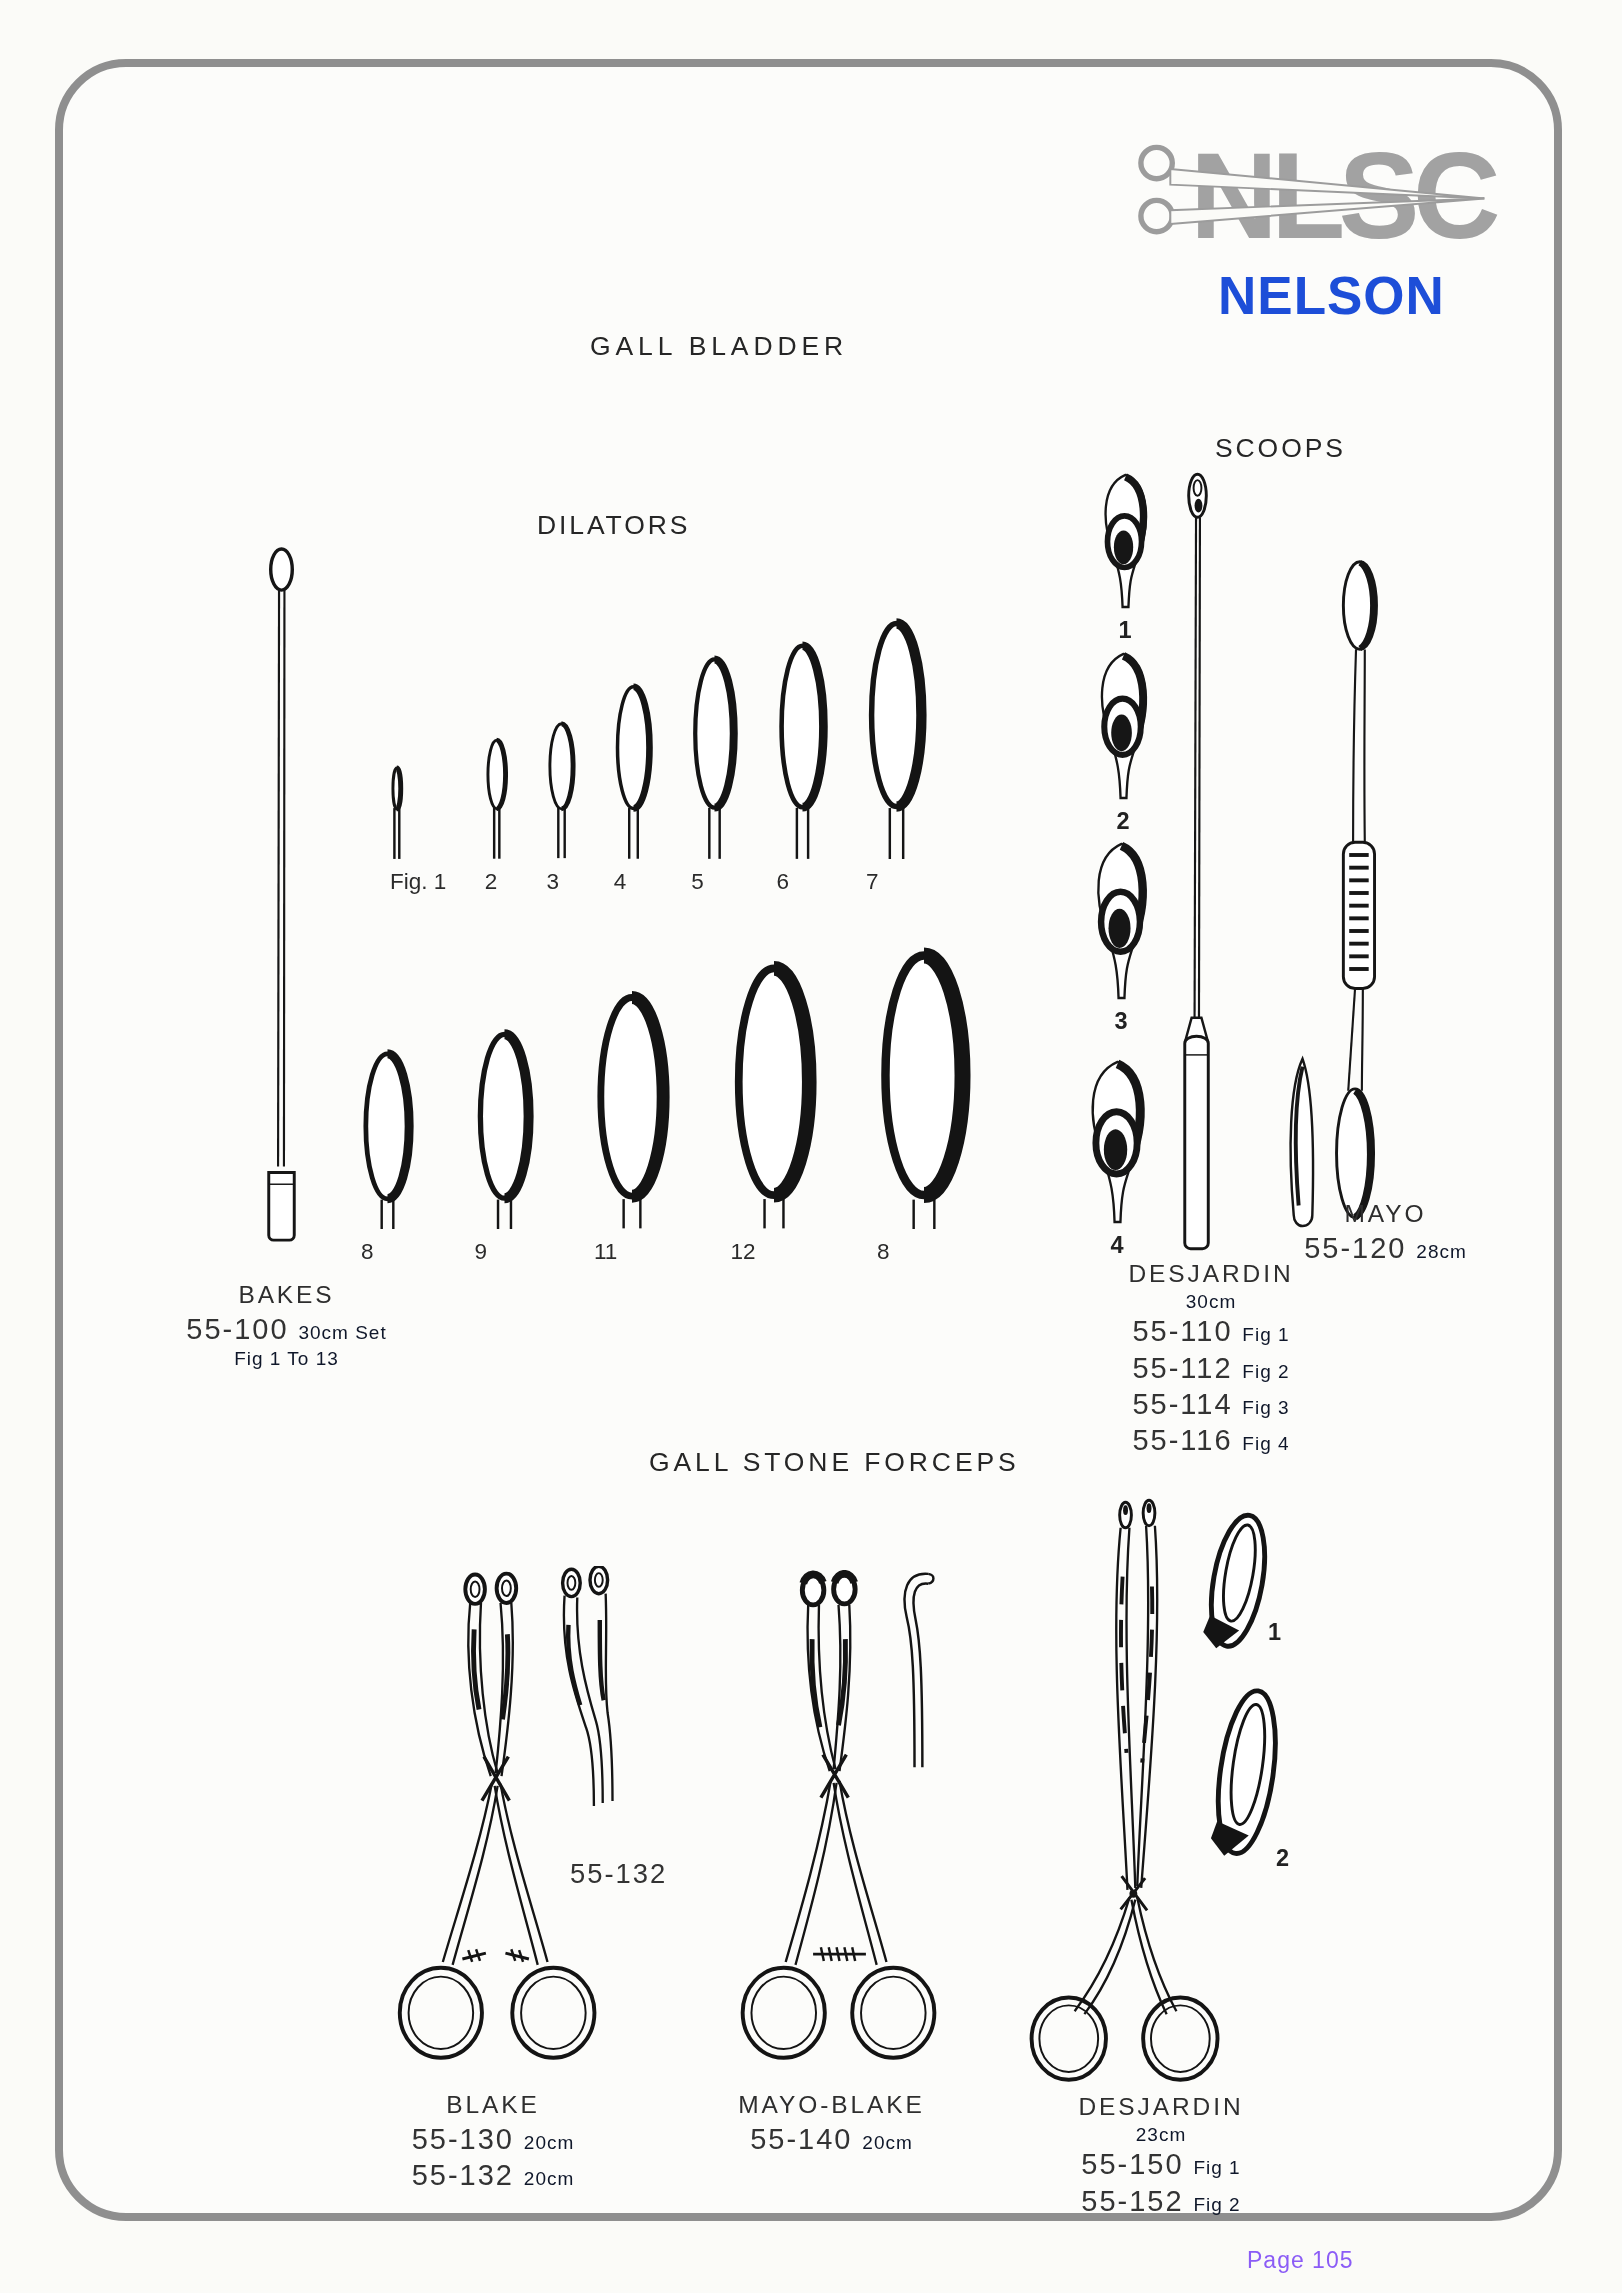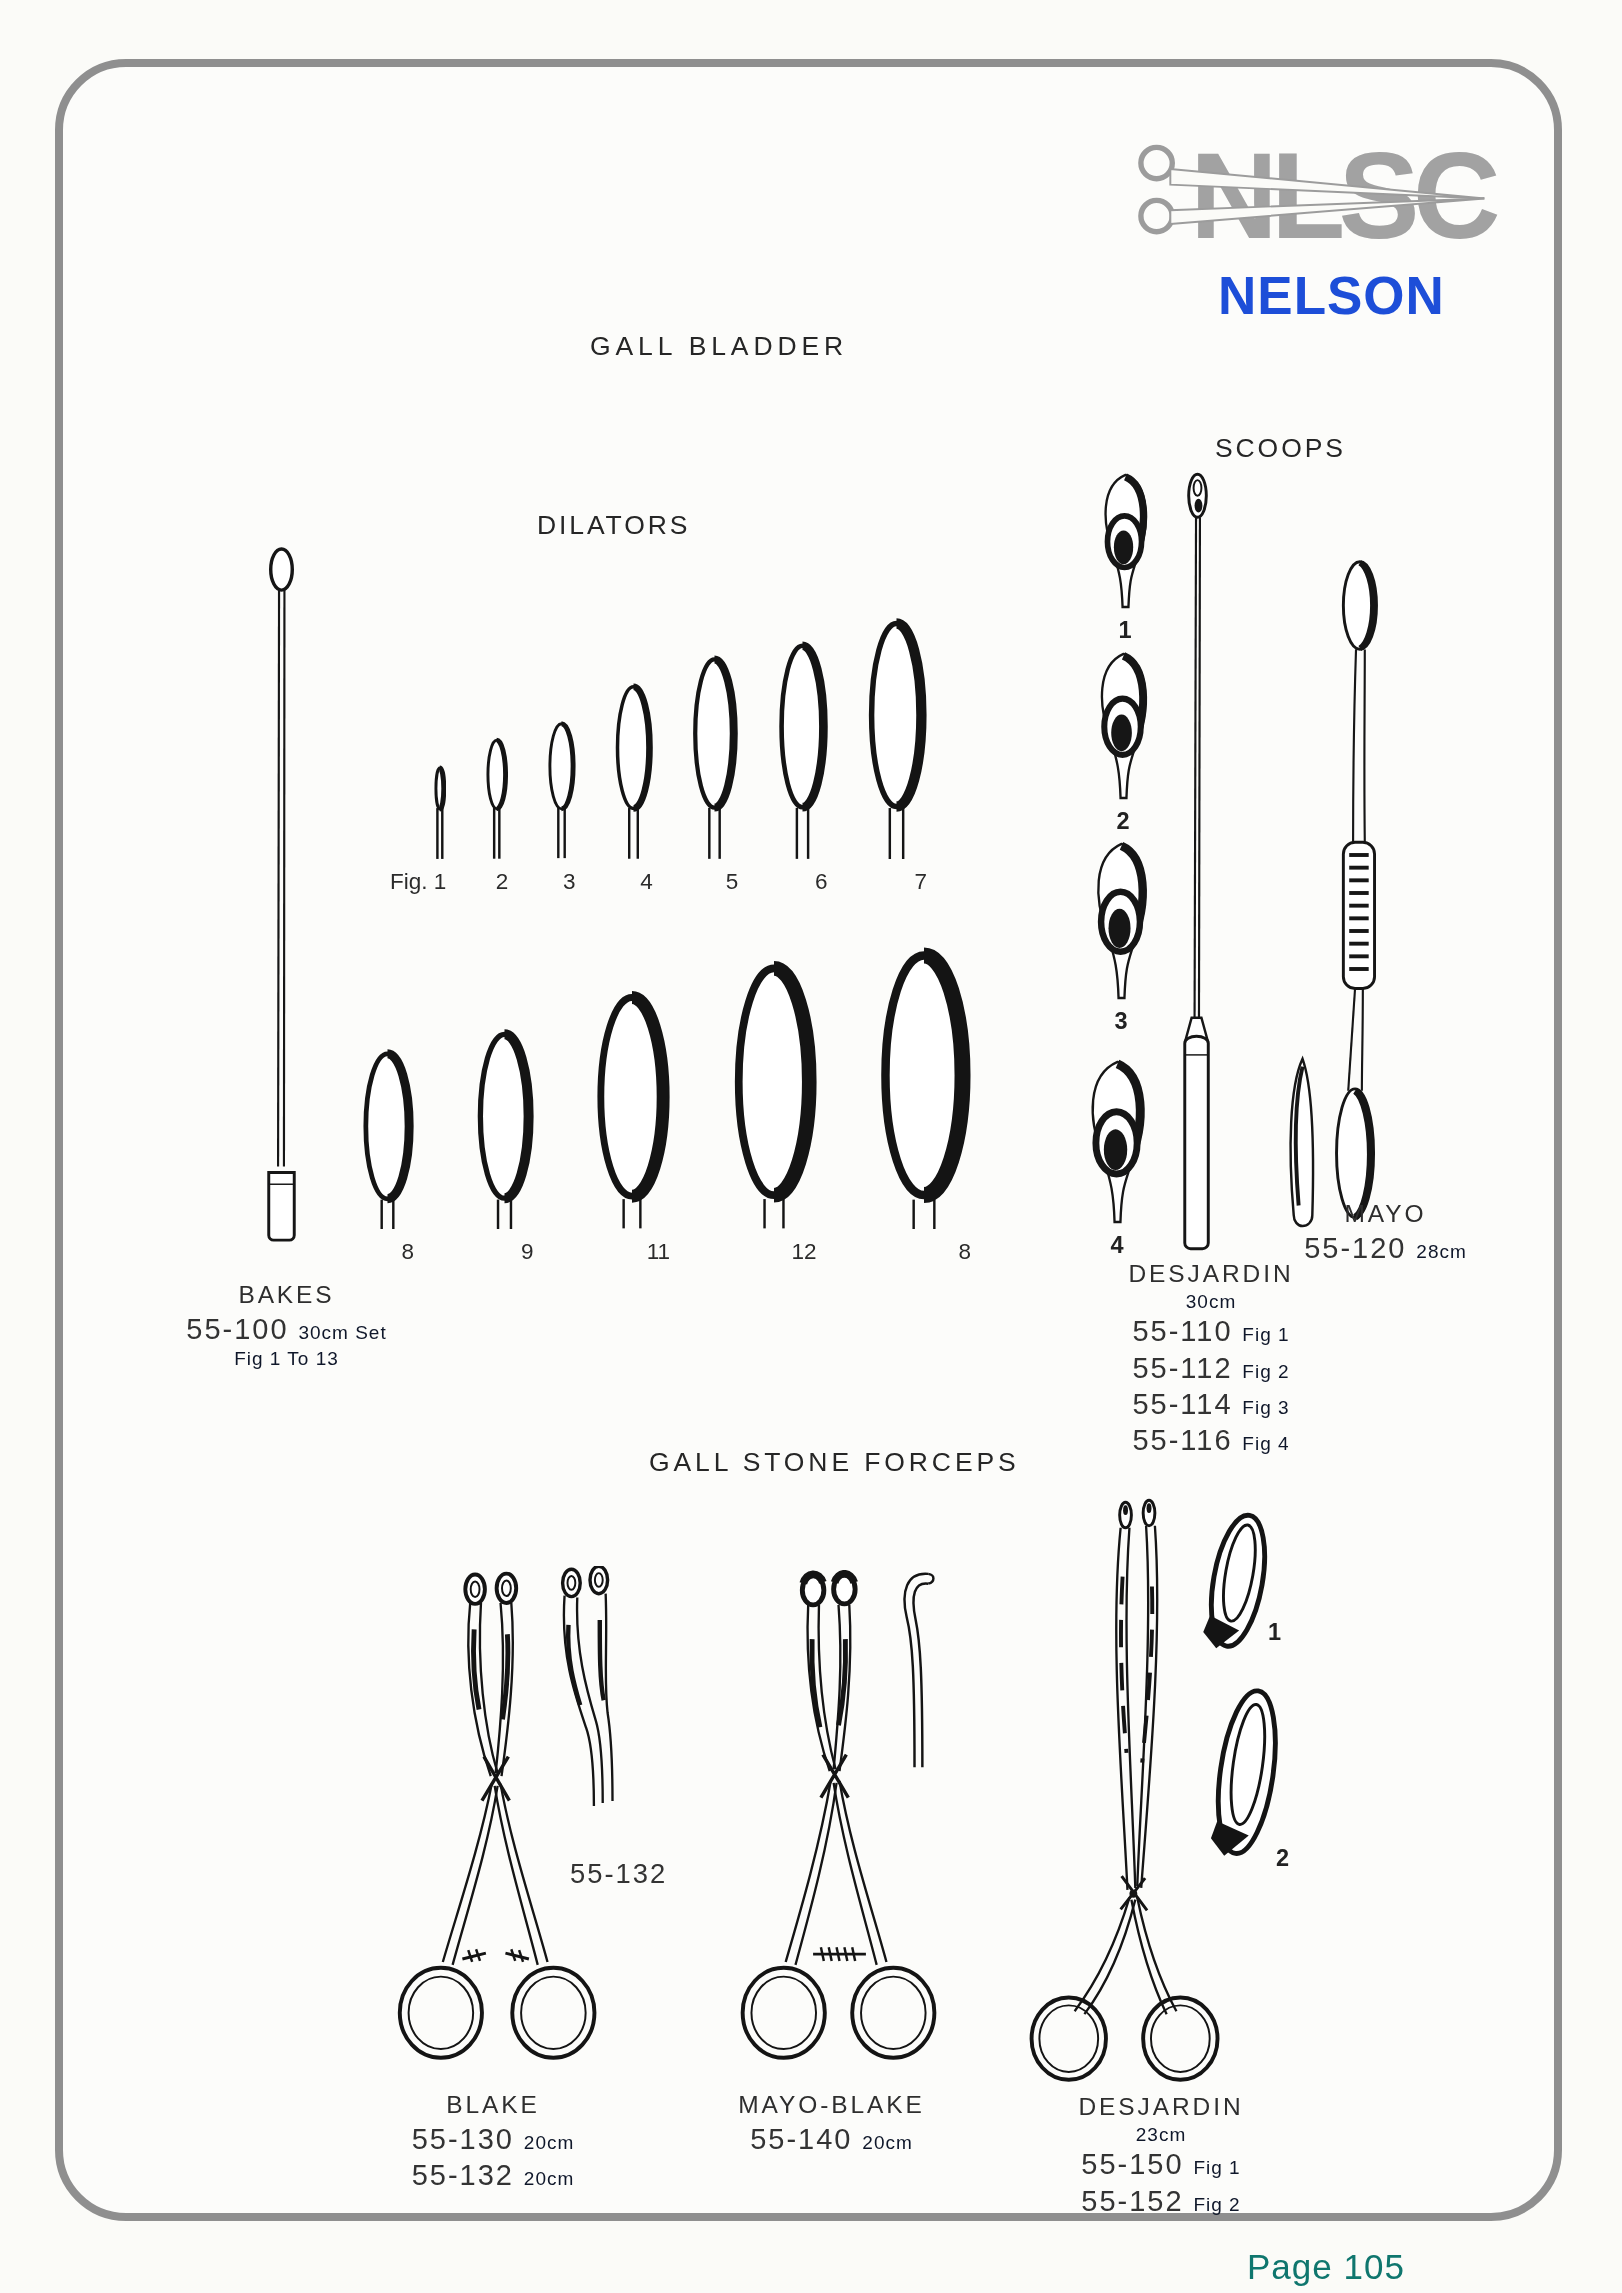--- a/index.html
+++ b/index.html
@@ -9,23 +9,23 @@
   .frame{position:absolute;left:55px;top:59px;width:1507px;height:2162px;border:8.8px solid #8f8f8f;border-radius:71px;background:#fcfcfa}
   .h1{font-size:26.5px;font-weight:normal;letter-spacing:2.9px;color:#262626;white-space:nowrap}
   .label-block{text-align:center;line-height:1.25}
   .prod-name{font-size:24.5px;letter-spacing:2.9px;color:#2e2e2e;white-space:nowrap}
   .code-line{display:flex;justify-content:center;align-items:baseline;gap:9.8px;white-space:nowrap}
   .code{font-size:29px;letter-spacing:2px;color:#333}
   .unit{font-size:19px;font-weight:normal;color:#0f172a;letter-spacing:1px}
   .figlabel{font-size:22.5px;color:#2b2b2b;white-space:nowrap}
   .figlabel-bold{font-size:23.5px;font-weight:bold;color:#222}
   .dil-row{position:absolute;display:flex;justify-content:space-between;align-items:flex-end}
-  .dil-item{display:flex;flex-direction:column;align-items:flex-end;justify-content:flex-end;gap:9.8px}
+  .dil-item{display:flex;flex-direction:column;align-items:flex-start;justify-content:flex-end;gap:9.8px}
   .scoop-item{position:absolute;display:flex;flex-direction:column;align-items:center;gap:7.8px;width:74px}
-  .pagenum{font-size:35px;color:#0f766e;letter-spacing:1px}
+  .pagenum{font-size:23px;color:#8b5cf6;letter-spacing:1px}
   svg{display:block}
 </style>
 </head>
 <body>
 
 <div class="frame"></div>
 
 <svg class="abs" style="left:1135px;top:114px" width="369" height="159" viewBox="0 0 376 162">
   <text x="56" y="126" font-family="Liberation Sans, sans-serif" font-size="124" font-weight="bold" fill="#a2a2a2" letter-spacing="-7">NLSC</text>
   <g fill="none" stroke="#9c9c9c">

